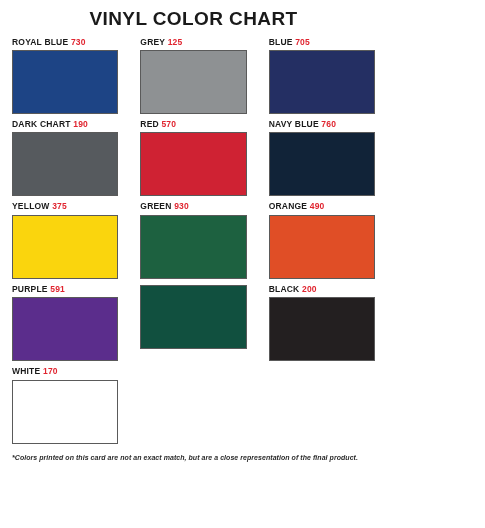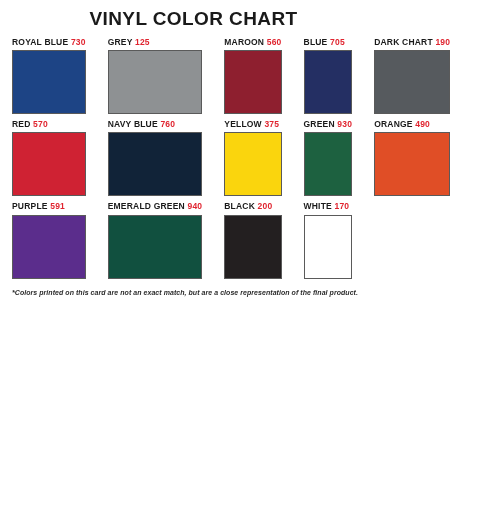--- a/index.html
+++ b/index.html
@@ -26,21 +26,21 @@
     font-size: 19px;
     font-weight: bold;
     letter-spacing: 0.4px;
     color: #1a1a1a;
     padding-top: 8px;
     padding-bottom: 7px;
     line-height: 1.2;
   }
   .grid {
     display: grid;
-    grid-template-columns: repeat(5, 1fr);
+    grid-template-columns: repeat(3, 1fr);
     column-gap: 22px;
     row-gap: 0px;
   }
   .swatch-cell {
     padding-bottom: 6px;
   }
   .swatch-label {
     font-size: 8.5px;
     font-weight: bold;
     letter-spacing: 0.2px;
@@ -79,24 +79,20 @@
   <div class="grid">
       <div class="swatch-cell">
         <div class="swatch-label"><span>ROYAL BLUE</span> <span class="swatch-code">730</span></div>
         <div class="swatch-box" style="background-color: rgb(29, 68, 133);"></div>
       </div>
       <div class="swatch-cell">
         <div class="swatch-label"><span>GREY</span> <span class="swatch-code">125</span></div>
         <div class="swatch-box" style="background-color: rgb(142, 145, 147);"></div>
       </div>
       <div class="swatch-cell">
-        <div class="swatch-label"><span>MAROON</span> <span class="swatch-code">560</span></div>
-        <div class="swatch-box" style="background-color: rgb(142, 31, 47);"></div>
-      </div>
-      <div class="swatch-cell">
         <div class="swatch-label"><span>BLUE</span> <span class="swatch-code">705</span></div>
         <div class="swatch-box" style="background-color: rgb(36, 47, 99);"></div>
       </div>
       <div class="swatch-cell">
         <div class="swatch-label"><span>DARK CHART</span> <span class="swatch-code">190</span></div>
         <div class="swatch-box" style="background-color: rgb(86, 90, 94);"></div>
       </div>
       <div class="swatch-cell">
         <div class="swatch-label"><span>RED</span> <span class="swatch-code">570</span></div>
         <div class="swatch-box" style="background-color: rgb(207, 34, 51);"></div>
@@ -115,21 +111,20 @@
       </div>
       <div class="swatch-cell">
         <div class="swatch-label"><span>ORANGE</span> <span class="swatch-code">490</span></div>
         <div class="swatch-box" style="background-color: rgb(224, 78, 38);"></div>
       </div>
       <div class="swatch-cell">
         <div class="swatch-label"><span>PURPLE</span> <span class="swatch-code">591</span></div>
         <div class="swatch-box" style="background-color: rgb(91, 45, 140);"></div>
       </div>
       <div class="swatch-cell">
-        <div class="swatch-label"><span>EMERALD GREEN</span> <span class="swatch-code">940</span></div>
         <div class="swatch-box" style="background-color: rgb(17, 80, 63);"></div>
       </div>
       <div class="swatch-cell">
         <div class="swatch-label"><span>BLACK</span> <span class="swatch-code">200</span></div>
         <div class="swatch-box" style="background-color: rgb(35, 31, 32);"></div>
       </div>
       <div class="swatch-cell">
         <div class="swatch-label"><span>WHITE</span> <span class="swatch-code">170</span></div>
         <div class="swatch-box" style="background-color: rgb(255, 255, 255);"></div>
       </div>

